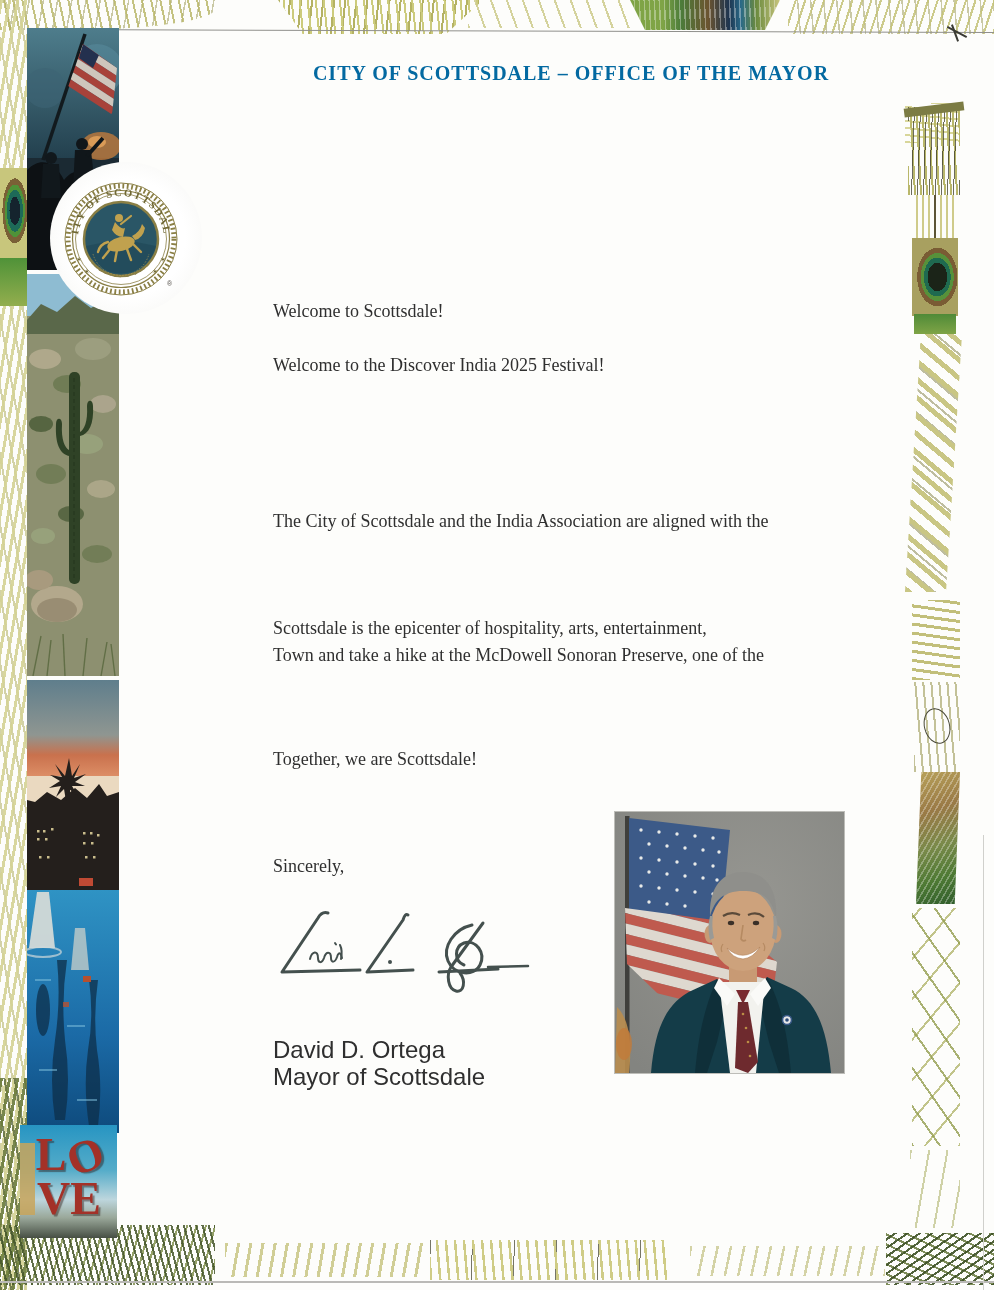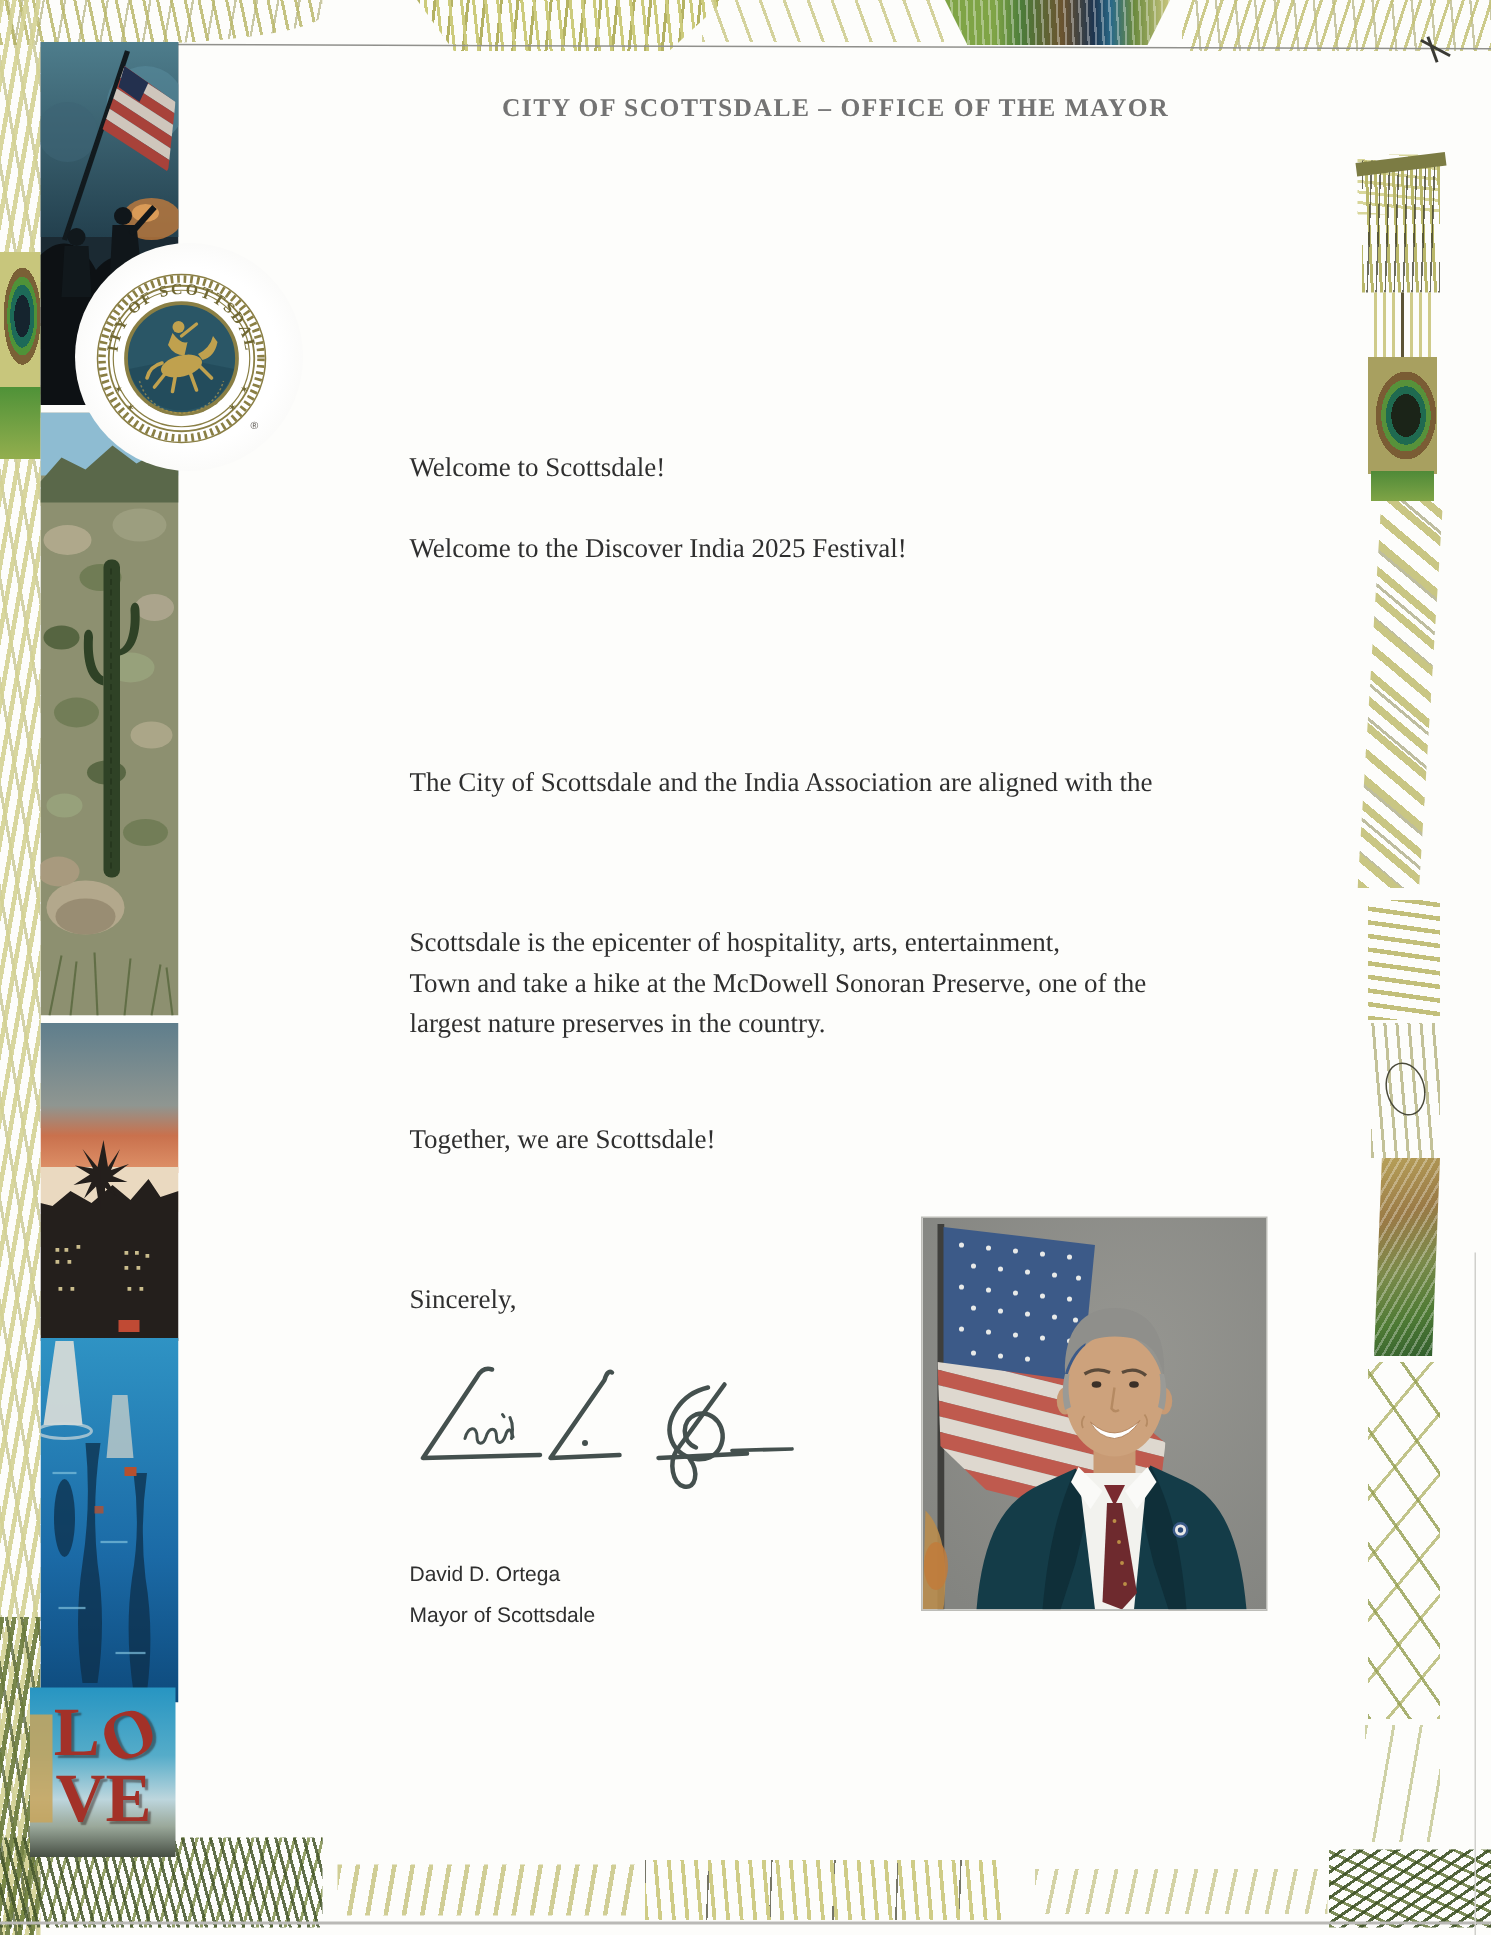--- a/index.html
+++ b/index.html
@@ -102,25 +102,25 @@
   .love-rows{position:absolute;left:7px;top:8px;width:84px;text-align:center;
      font-family:"Liberation Serif",serif;font-weight:700;font-size:46px;line-height:44px;color:#a33128;
      text-shadow:2px 2px 1px rgba(40,20,15,.45);}
   .love-o{display:inline-block;transform:rotate(-22deg) translate(1px,2px);}
 
   
   .seal-bg{left:50px;top:162px;width:152px;height:152px;border-radius:50%;
      background:radial-gradient(circle,#ffffff 55%,#f3f3ef 100%);}
 
   
-  .heading{left:242px;top:62px;width:630px;text-align:center;
-     font-family:"Liberation Serif",serif;font-weight:700;font-size:17px;letter-spacing:1px;color:#737373;}
+  .heading{left:256px;top:62px;width:630px;text-align:center;
+     font-family:"Liberation Serif",serif;font-weight:700;font-size:20px;letter-spacing:1px;color:#0369a1;}
   .block{left:273px;width:660px;font-size:18px;line-height:27px;font-family:Liberation Serif, serif;}
   .line{white-space:nowrap;height:27px;}
-  .name-block{left:273px;width:400px;font-size:14px;line-height:27px;}
+  .name-block{left:273px;width:400px;font-size:24px;line-height:27px;}
   .sig{left:276px;top:903px;}
   .portrait{left:615px;top:812px;width:229px;height:261px;outline:1px solid #bdbdb8;}
 </style>
 </head>
 <body>
 
 <div class="page">
 
   <div class="fr top-l"></div>
   <div class="fr top-fan"></div>
@@ -344,21 +344,20 @@
   </div>
   <div class="abs block" style="top:352px">
     <div class="line">Welcome to the Discover India 2025 Festival!</div>
   </div>
   <div class="abs block" style="top:508px">
     <div class="line">The City of Scottsdale and the India Association are aligned with the</div>
   </div>
   <div class="abs block" style="top:615px">
     <div class="line">Scottsdale is the epicenter of hospitality, arts, entertainment,</div>
     <div class="line">Town and take a hike at the McDowell Sonoran Preserve, one of the</div>
-    <div class="line">largest nature preserves in the country.</div>
   </div>
   <div class="abs block" style="top:853px">
     <div class="line">Sincerely,</div>
   </div>
   <div class="abs block" style="top:746px">
     <div class="line">Together, we are Scottsdale!</div>
   </div>
 
   <svg class="abs sig" width="260" height="108" viewBox="0 0 260 108">
     <g fill="none" stroke="#44504e" stroke-width="3" stroke-linecap="round" stroke-linejoin="round">

